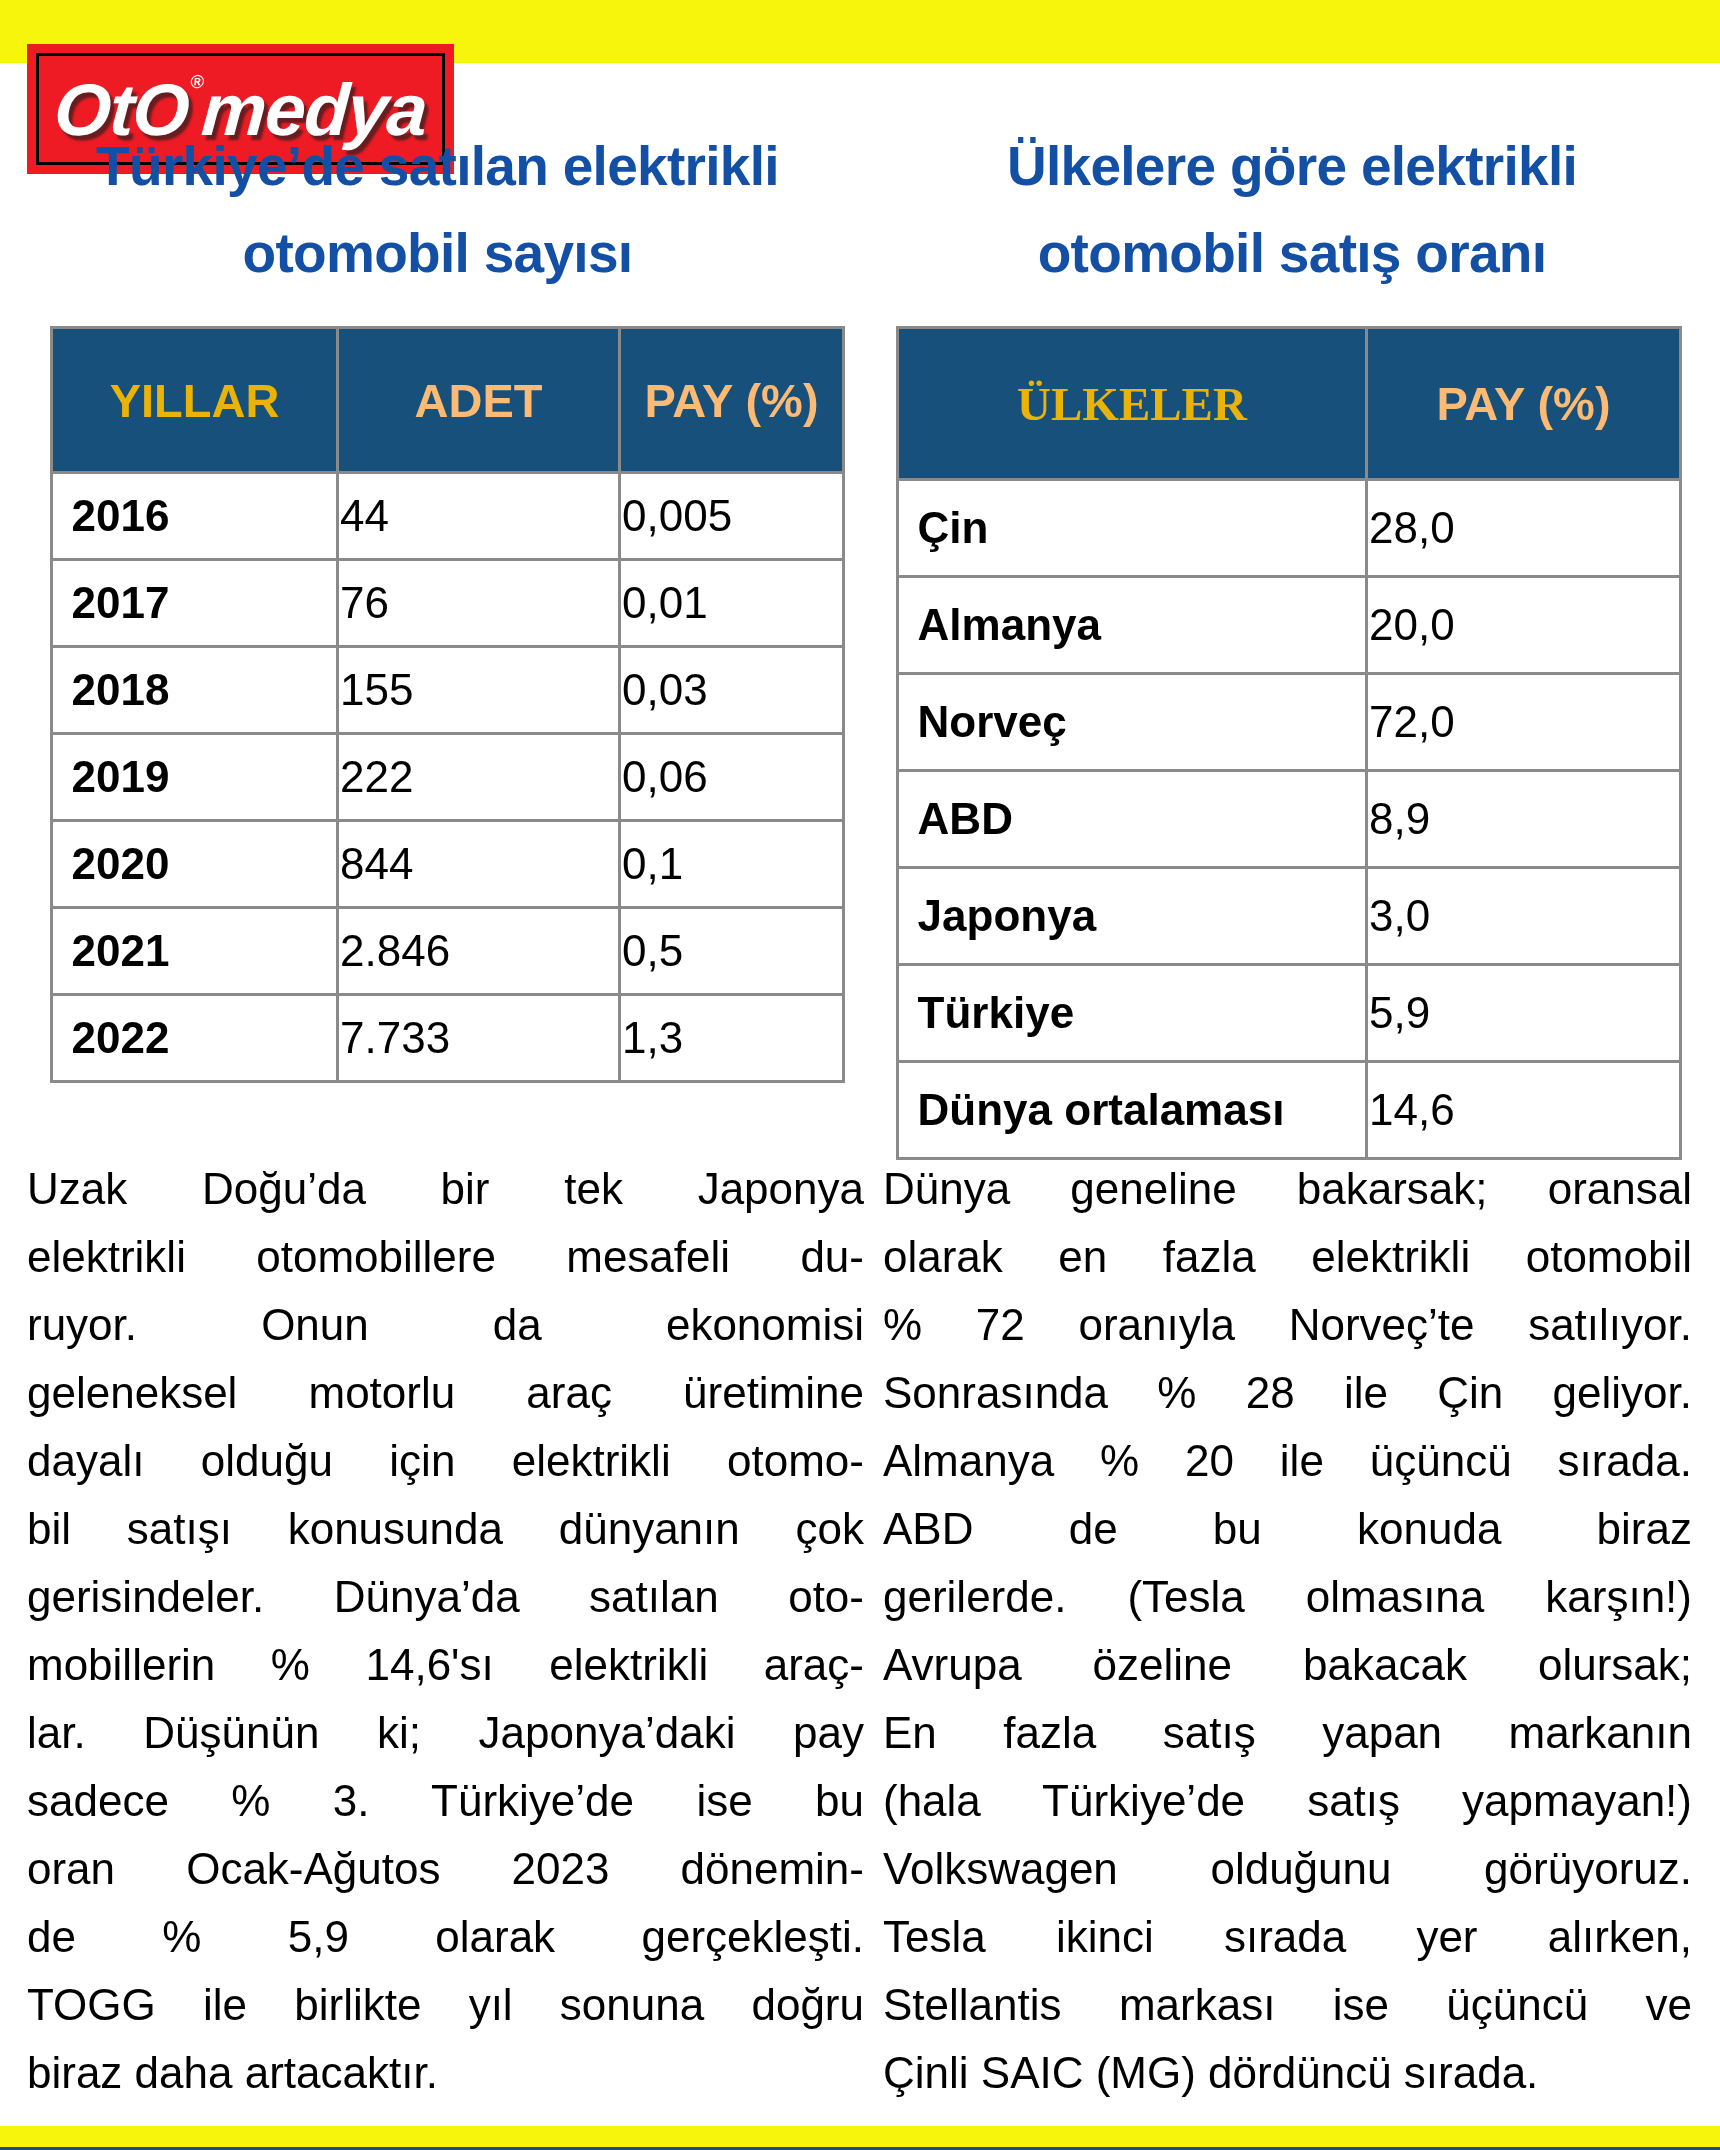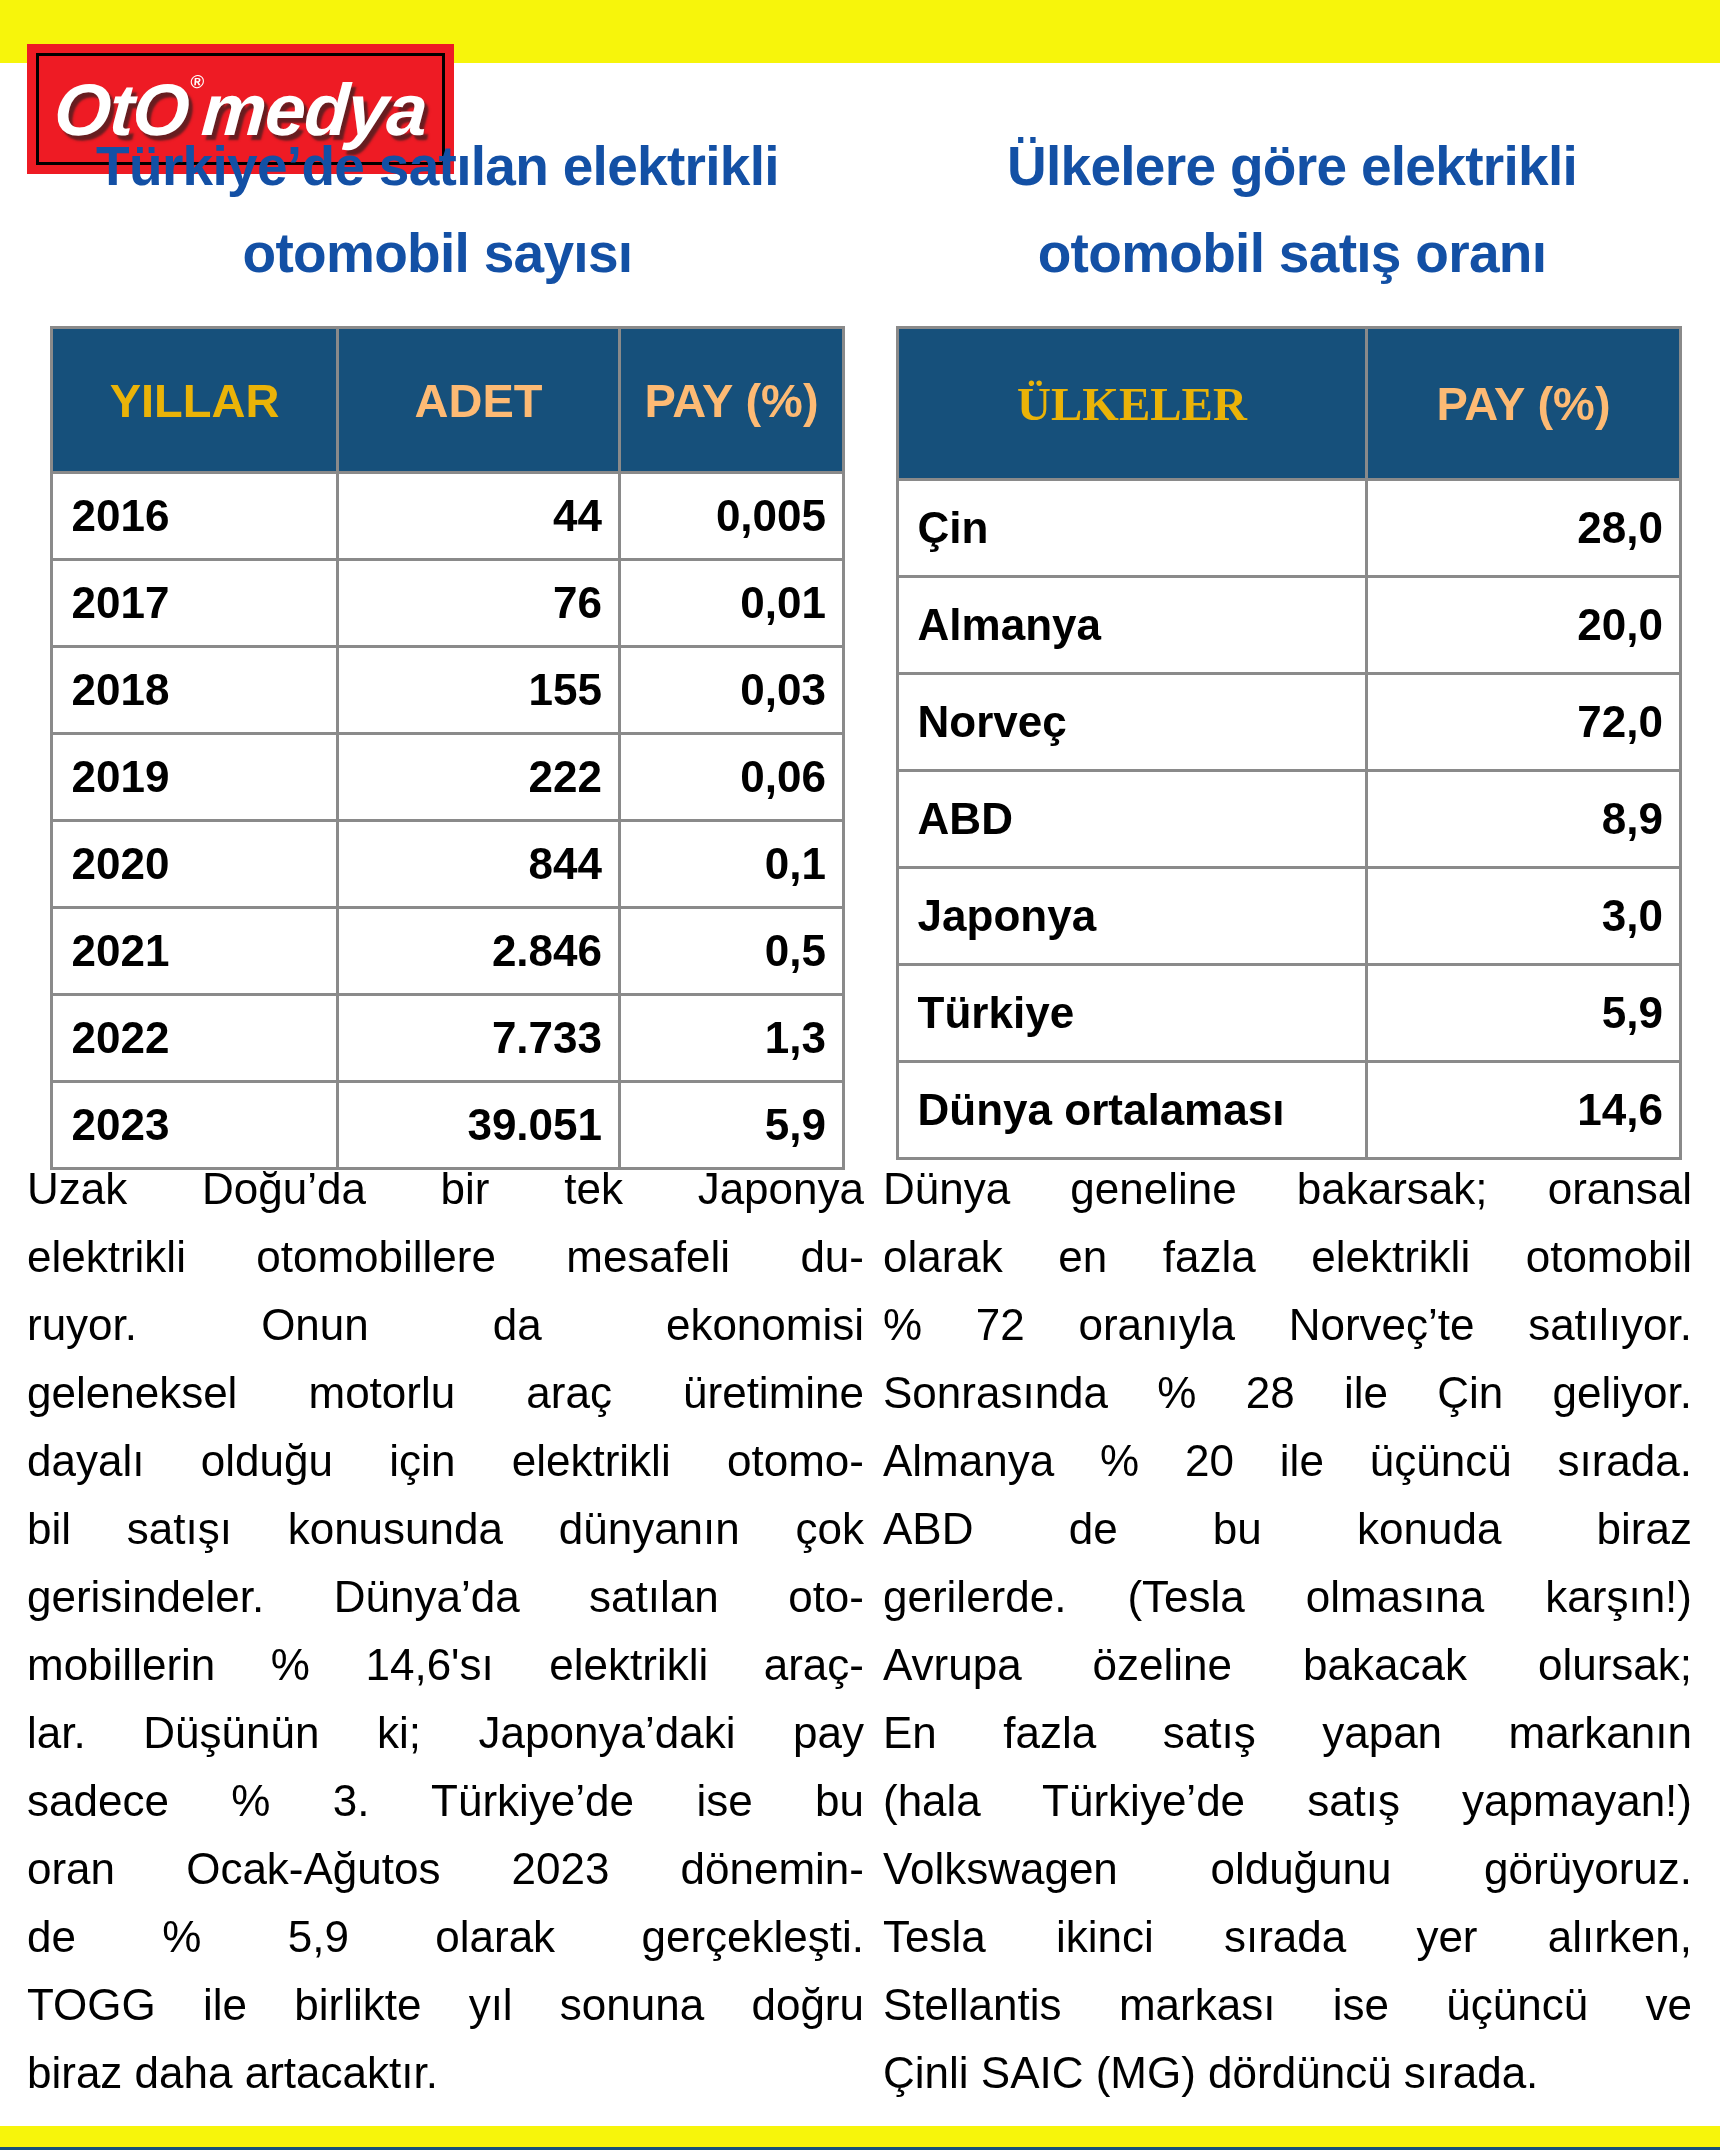--- a/index.html
+++ b/index.html
@@ -38,21 +38,21 @@
     position:absolute; border-collapse:collapse; table-layout:fixed;
     border:2.2px solid #8a8a8a; background:#fff;
   }
   table.data th, table.data td { border:3.6px solid #8a8a8a; vertical-align:middle; overflow:hidden; }
   table.data th {
     background:#16507b; color:#fdba74; font-size:47px; font-weight:bold; text-align:center;
   }
   table.data th.key-col { color:#eab308; }
   table.data td { font-size:44px; color:#000; background:#fff; }
   td.label { font-weight:bold; text-align:left; padding-left:18.6px; }
-  td.num   { font-weight:bold; text-align:right; padding-right:16px; }
+  td.num   { font-weight:normal; text-align:left; padding-right:16px; }
 
   #left-table  { left:50px;   top:326px; width:778px; }
   #left-table th { height:140px; }
   #left-table td { height:82px; }
 
   #right-table { left:896px; top:326px; width:773px; }
   #right-table th { height:147px; }
   #right-table td { height:92px; }
 
   .article {
@@ -133,25 +133,20 @@
         <td class="num">2.846</td>
         <td class="num">0,5</td>
       </tr>
 
       <tr>
         <td class="label">2022</td>
         <td class="num">7.733</td>
         <td class="num">1,3</td>
       </tr>
 
-      <tr>
-        <td class="label">2023</td>
-        <td class="num">39.051</td>
-        <td class="num">5,9</td>
-      </tr>
     </tbody>
 </table>
 
 <table class="data" id="right-table">
   <thead>
     <tr>
       <th class="key-col" style="width:464px;font-family:Liberation Serif, serif;">ÜLKELER</th>
       <th style="width:309px;">PAY (%)</th>
     </tr>
   </thead>

